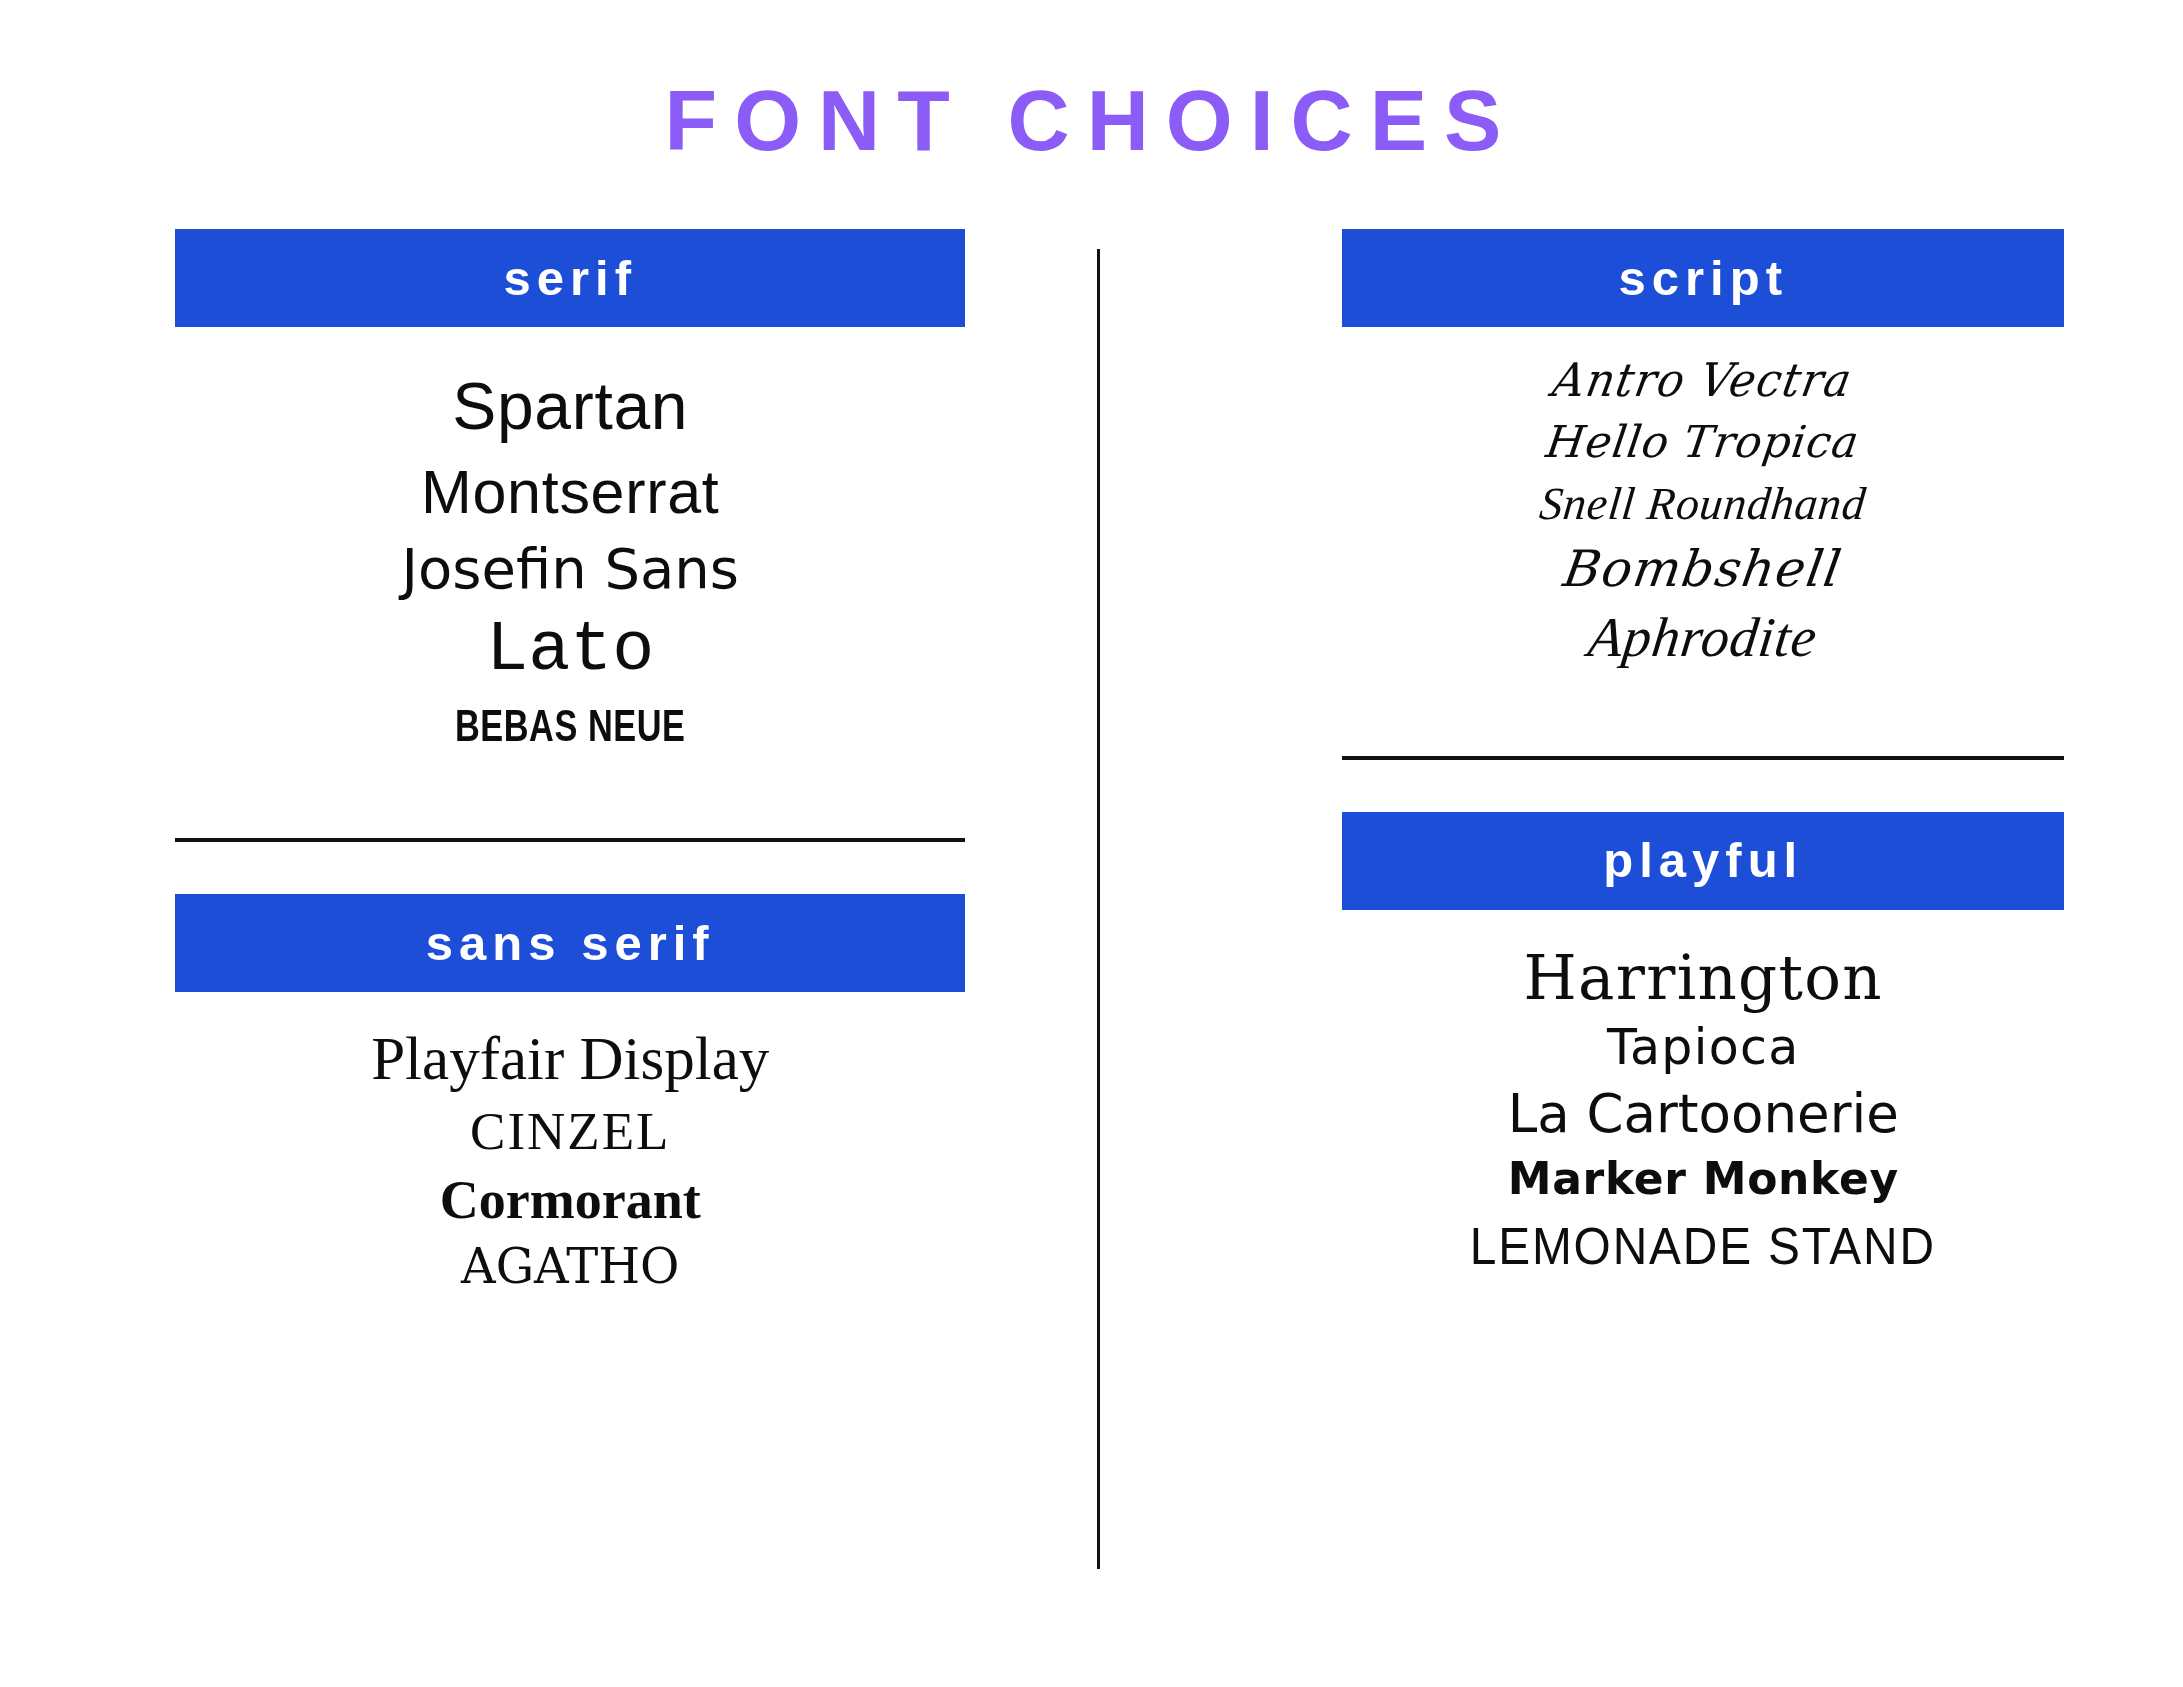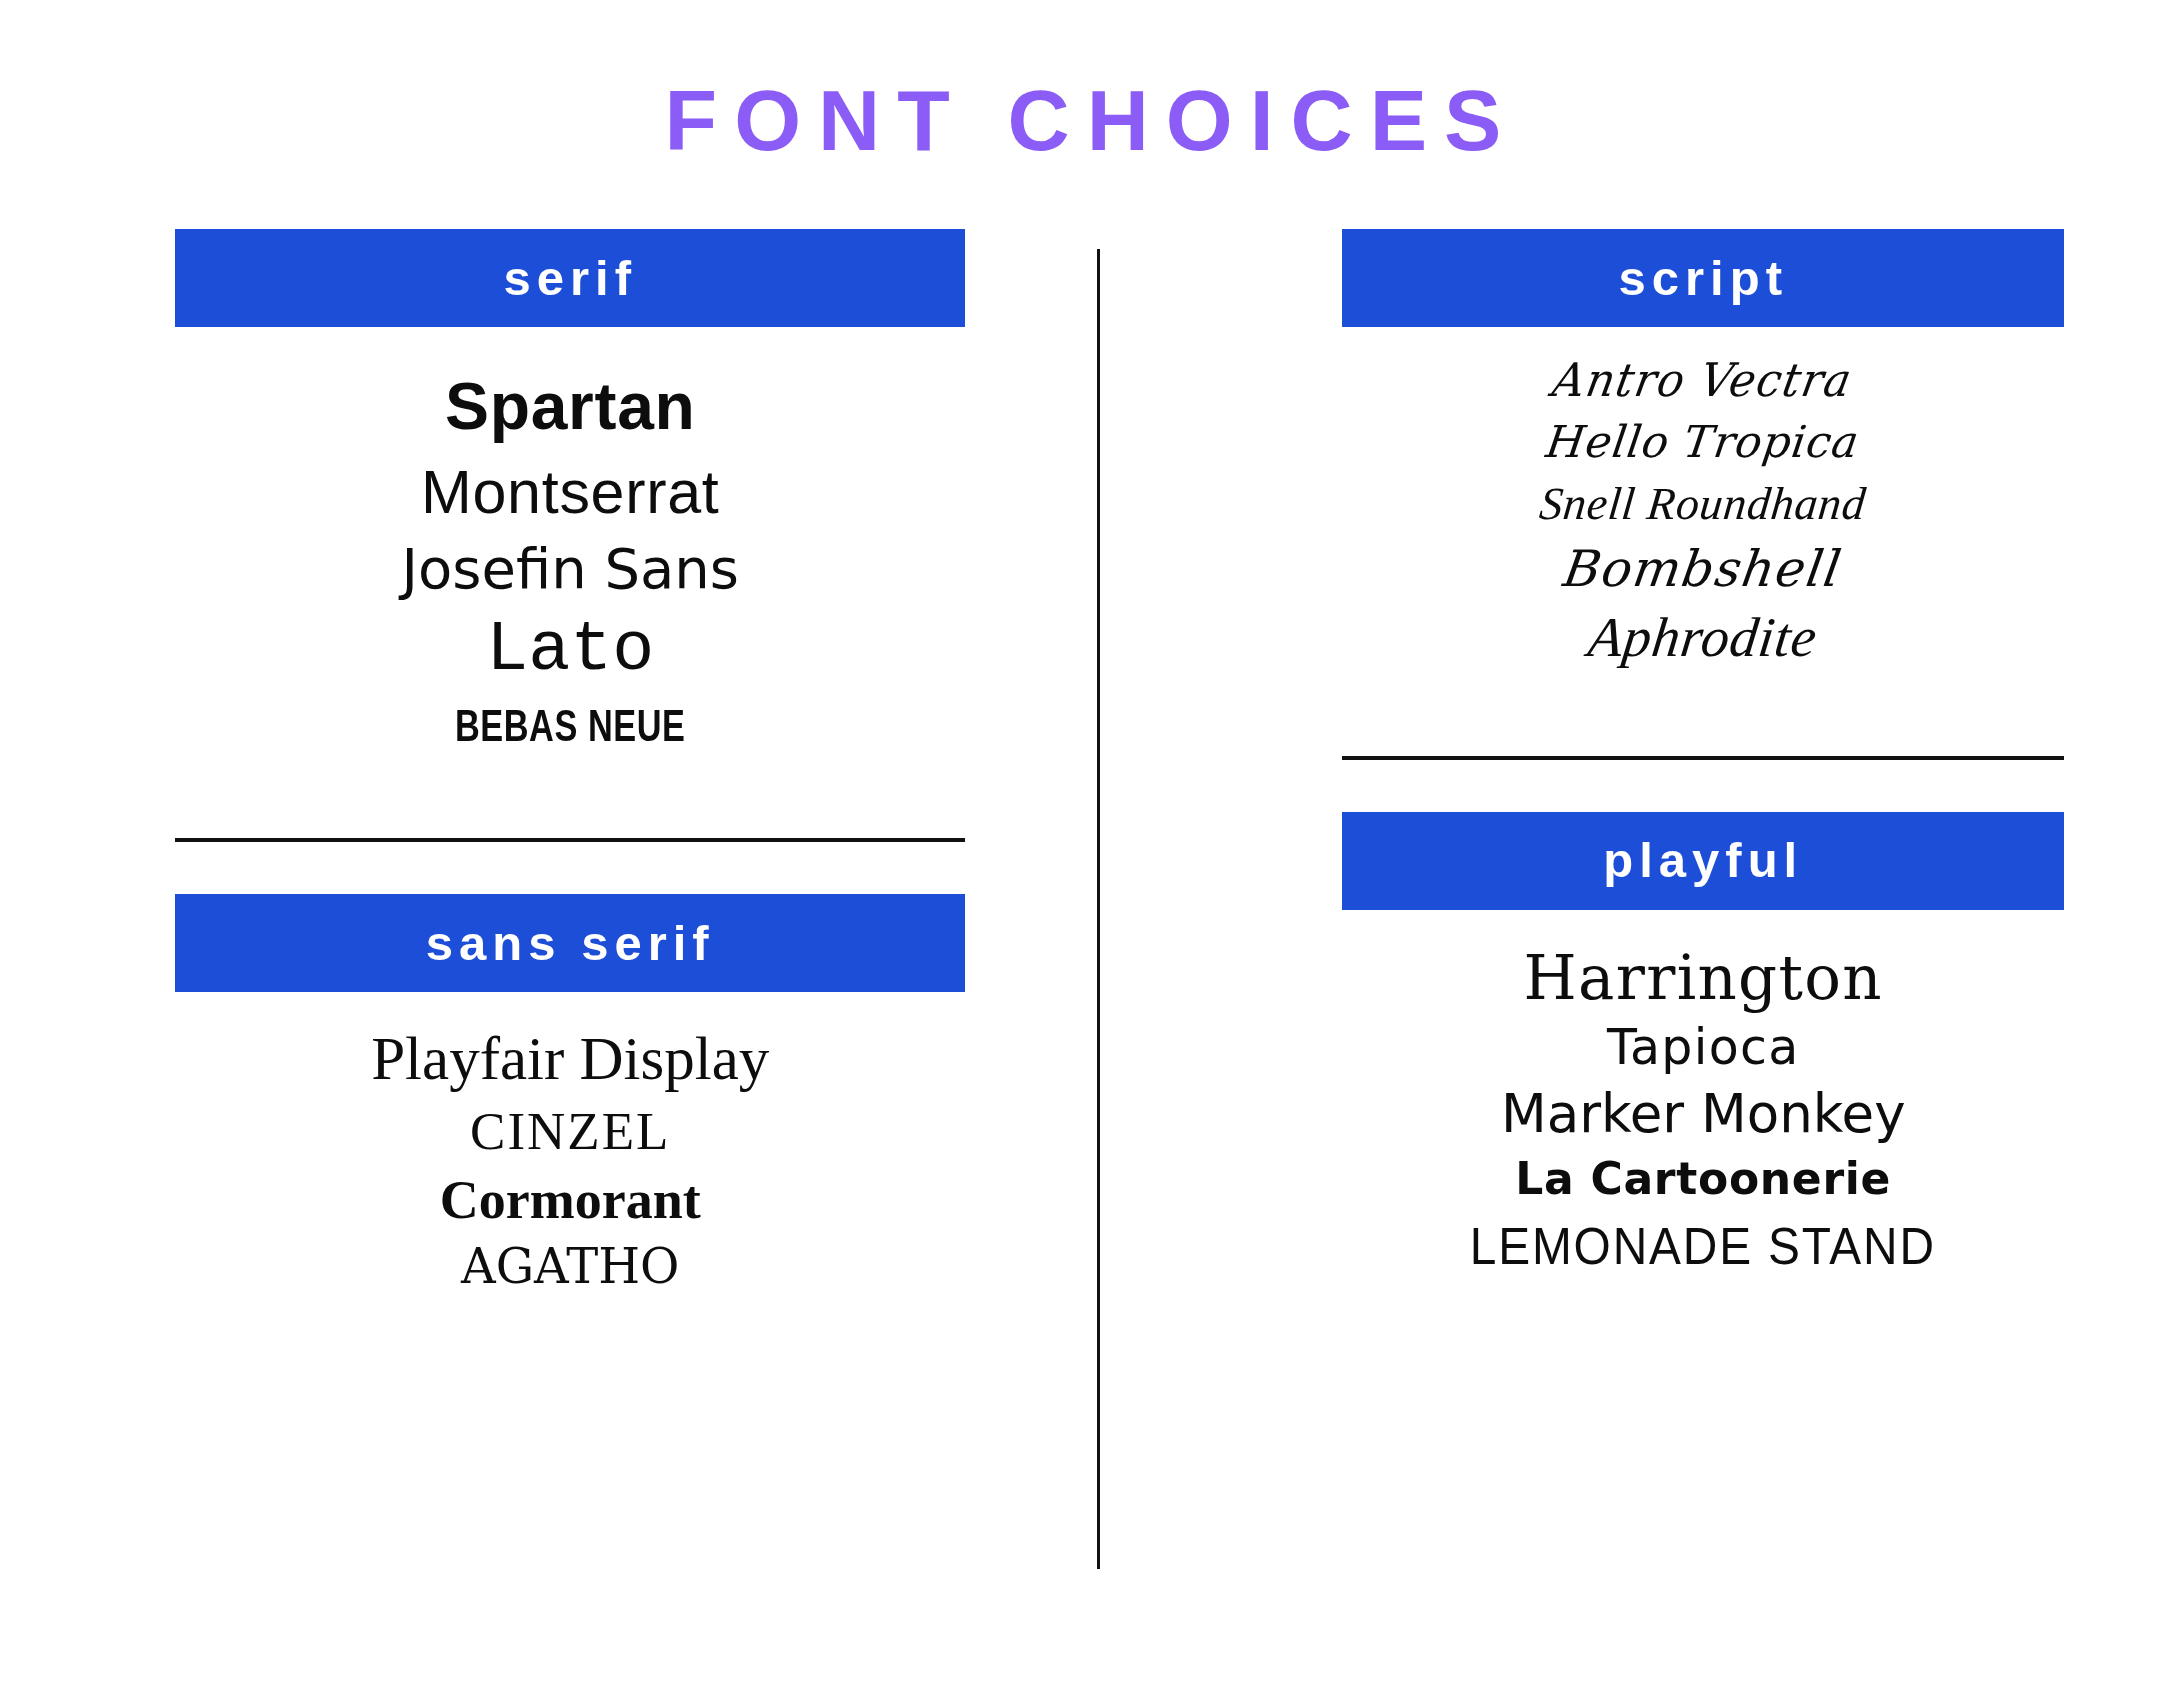--- a/index.html
+++ b/index.html
@@ -98,21 +98,21 @@
   .h-divider {
     height: 4px;
     background: #111111;
     width: 100%;
   }
 
   
   .serif-list { padding-top: 41px; }
   .serif-list li:nth-child(1) {
     font-family: "Liberation Sans", sans-serif;
-    font-weight: bold; font-size: 66px; letter-spacing: 0.7px;
+    font-weight: normal; font-size: 66px; letter-spacing: 0.7px;
     margin-bottom: 12px;
   }
   .serif-list li:nth-child(2) {
     font-family: "Liberation Sans", sans-serif;
     font-weight: normal; font-size: 61px; letter-spacing: 0.7px;
     margin-bottom: 9.3px;
   }
   .serif-list li:nth-child(3) {
     font-family: "DejaVu Sans", sans-serif;
     font-weight: normal; font-size: 56px; letter-spacing: 0px;
@@ -267,22 +267,22 @@
       <div class="h-divider"></div>
       <div class="spacer-bottom"></div>
 
       <div class="section">
         <div class="section-header">
           <span class="label">playful</span>
         </div>
         <ul class="font-list playful-list">
           <li>Harrington</li>
           <li>Tapioca</li>
+          <li>La Cartoonerie</li>
           <li>Marker Monkey</li>
-          <li>La Cartoonerie</li>
           <li>LEMONADE STAND</li>
         </ul>
       </div>
 
     </div>
 
   </div>
 </div>
 
 

